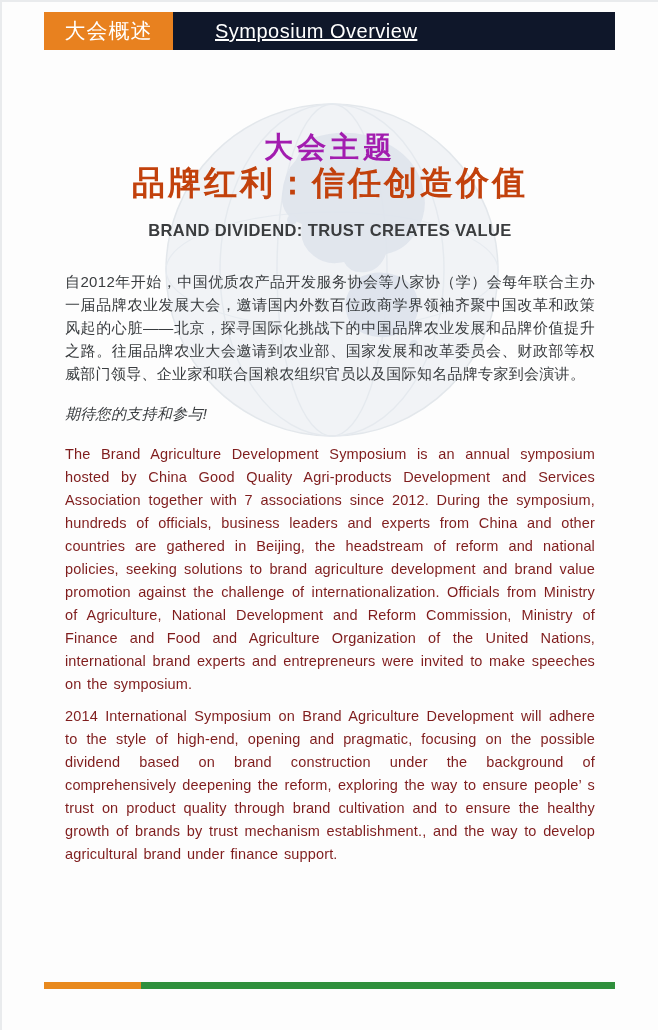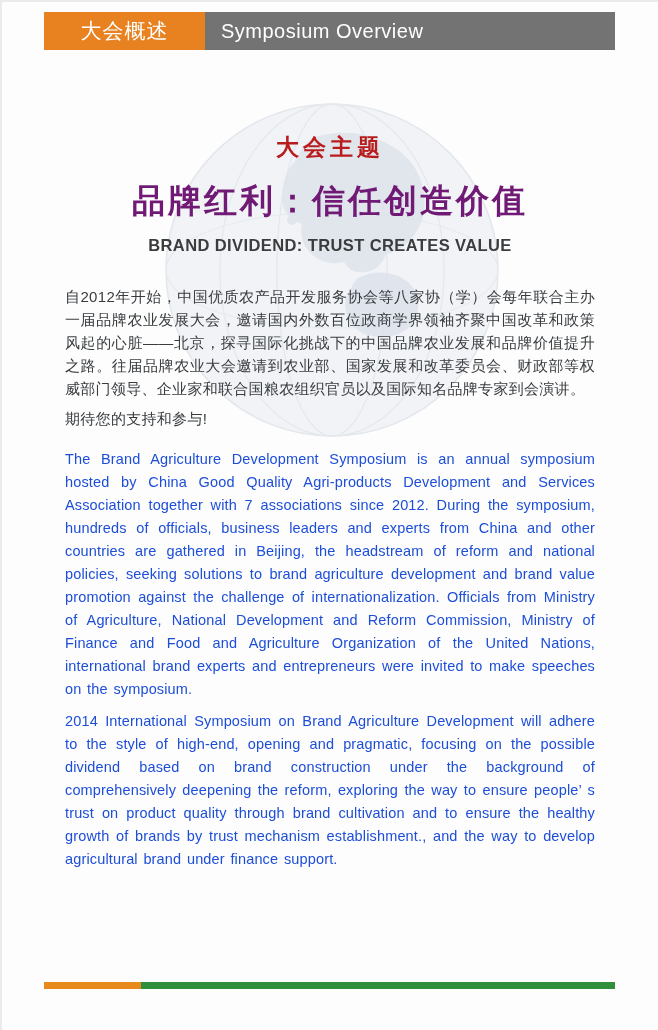--- a/index.html
+++ b/index.html
@@ -19,36 +19,37 @@
   
   .banner {
     position: absolute;
     top: 12px;
     left: 44px;
     width: 571px;
     height: 38px;
     display: flex;
   }
   .banner-zh {
-    width: 161px;
+    width: 129px;
     background: #e8811f;
     color: #ffffff;
     font-size: 21px;
     line-height: 38px;
     text-align: center;
     letter-spacing: 1px;
   }
   .banner-en {
     flex: 1;
-    background: #737373;
+    background: #0f172a;
     color: #ffffff;
     font-size: 20px;
     line-height: 38px;
-    padding-left: 16px;
+    padding-left: 42px;
     letter-spacing: 0.5px;
+    text-decoration: underline;
   }
 
   
   .globe {
     position: absolute;
     left: 162px;
     top: 100px;
     width: 340px;
     height: 340px;
     z-index: 0;
@@ -61,62 +62,63 @@
     left: 65px;
     top: 0;
     width: 530px;
     z-index: 1;
     overflow: hidden; 
     height: 980px;
   }
   .theme-heading {
     margin-top: 127px;
     text-align: center;
-    color: #b91c1c;
-    font-size: 23px;
+    color: #a21caf;
+    font-size: 29px;
     font-weight: bold;
     letter-spacing: 4px;
     line-height: 40px;
   }
   .theme-title-zh {
-    margin-top: 15px;
+    margin-top: 0;
     text-align: center;
-    color: #701a75;
+    color: #c2410c;
     font-size: 33px;
     font-weight: bold;
     letter-spacing: 3px;
     line-height: 38px;
+    font-family: Liberation Mono, monospace;
   }
   .theme-title-en {
     margin-top: 14px;
     text-align: center;
     color: #3a3c3e;
     font-size: 16.5px;
     font-weight: bold;
     letter-spacing: 0.4px;
     line-height: 22px;
   }
   p.zh {
     color: #393c3f;
     font-size: 15px;
     line-height: 23px;
     text-align: justify;
     letter-spacing: 0.3px;
   }
   p.en {
-    color: #1d4ed8;
+    color: #7f1d1d;
     font-size: 14.5px;
     line-height: 23px;
     text-align: justify;
     letter-spacing: 0.15px;
     word-spacing: 1.5px;
   }
   .zh-p1 { margin-top: 29px; }
   .zh-p2 { margin-top: 16px; }
-  .zh-invite { margin-top: 7px; text-align: left; }
+  .zh-invite { margin-top: 17px; text-align: left; font-style: italic; }
   .en-p1 { margin-top: 18px; }
   .en-p2 { margin-top: 9px; }
 
   
   .footer-bar {
     position: absolute;
     top: 982px;
     left: 44px;
     width: 571px;
     height: 7px;

